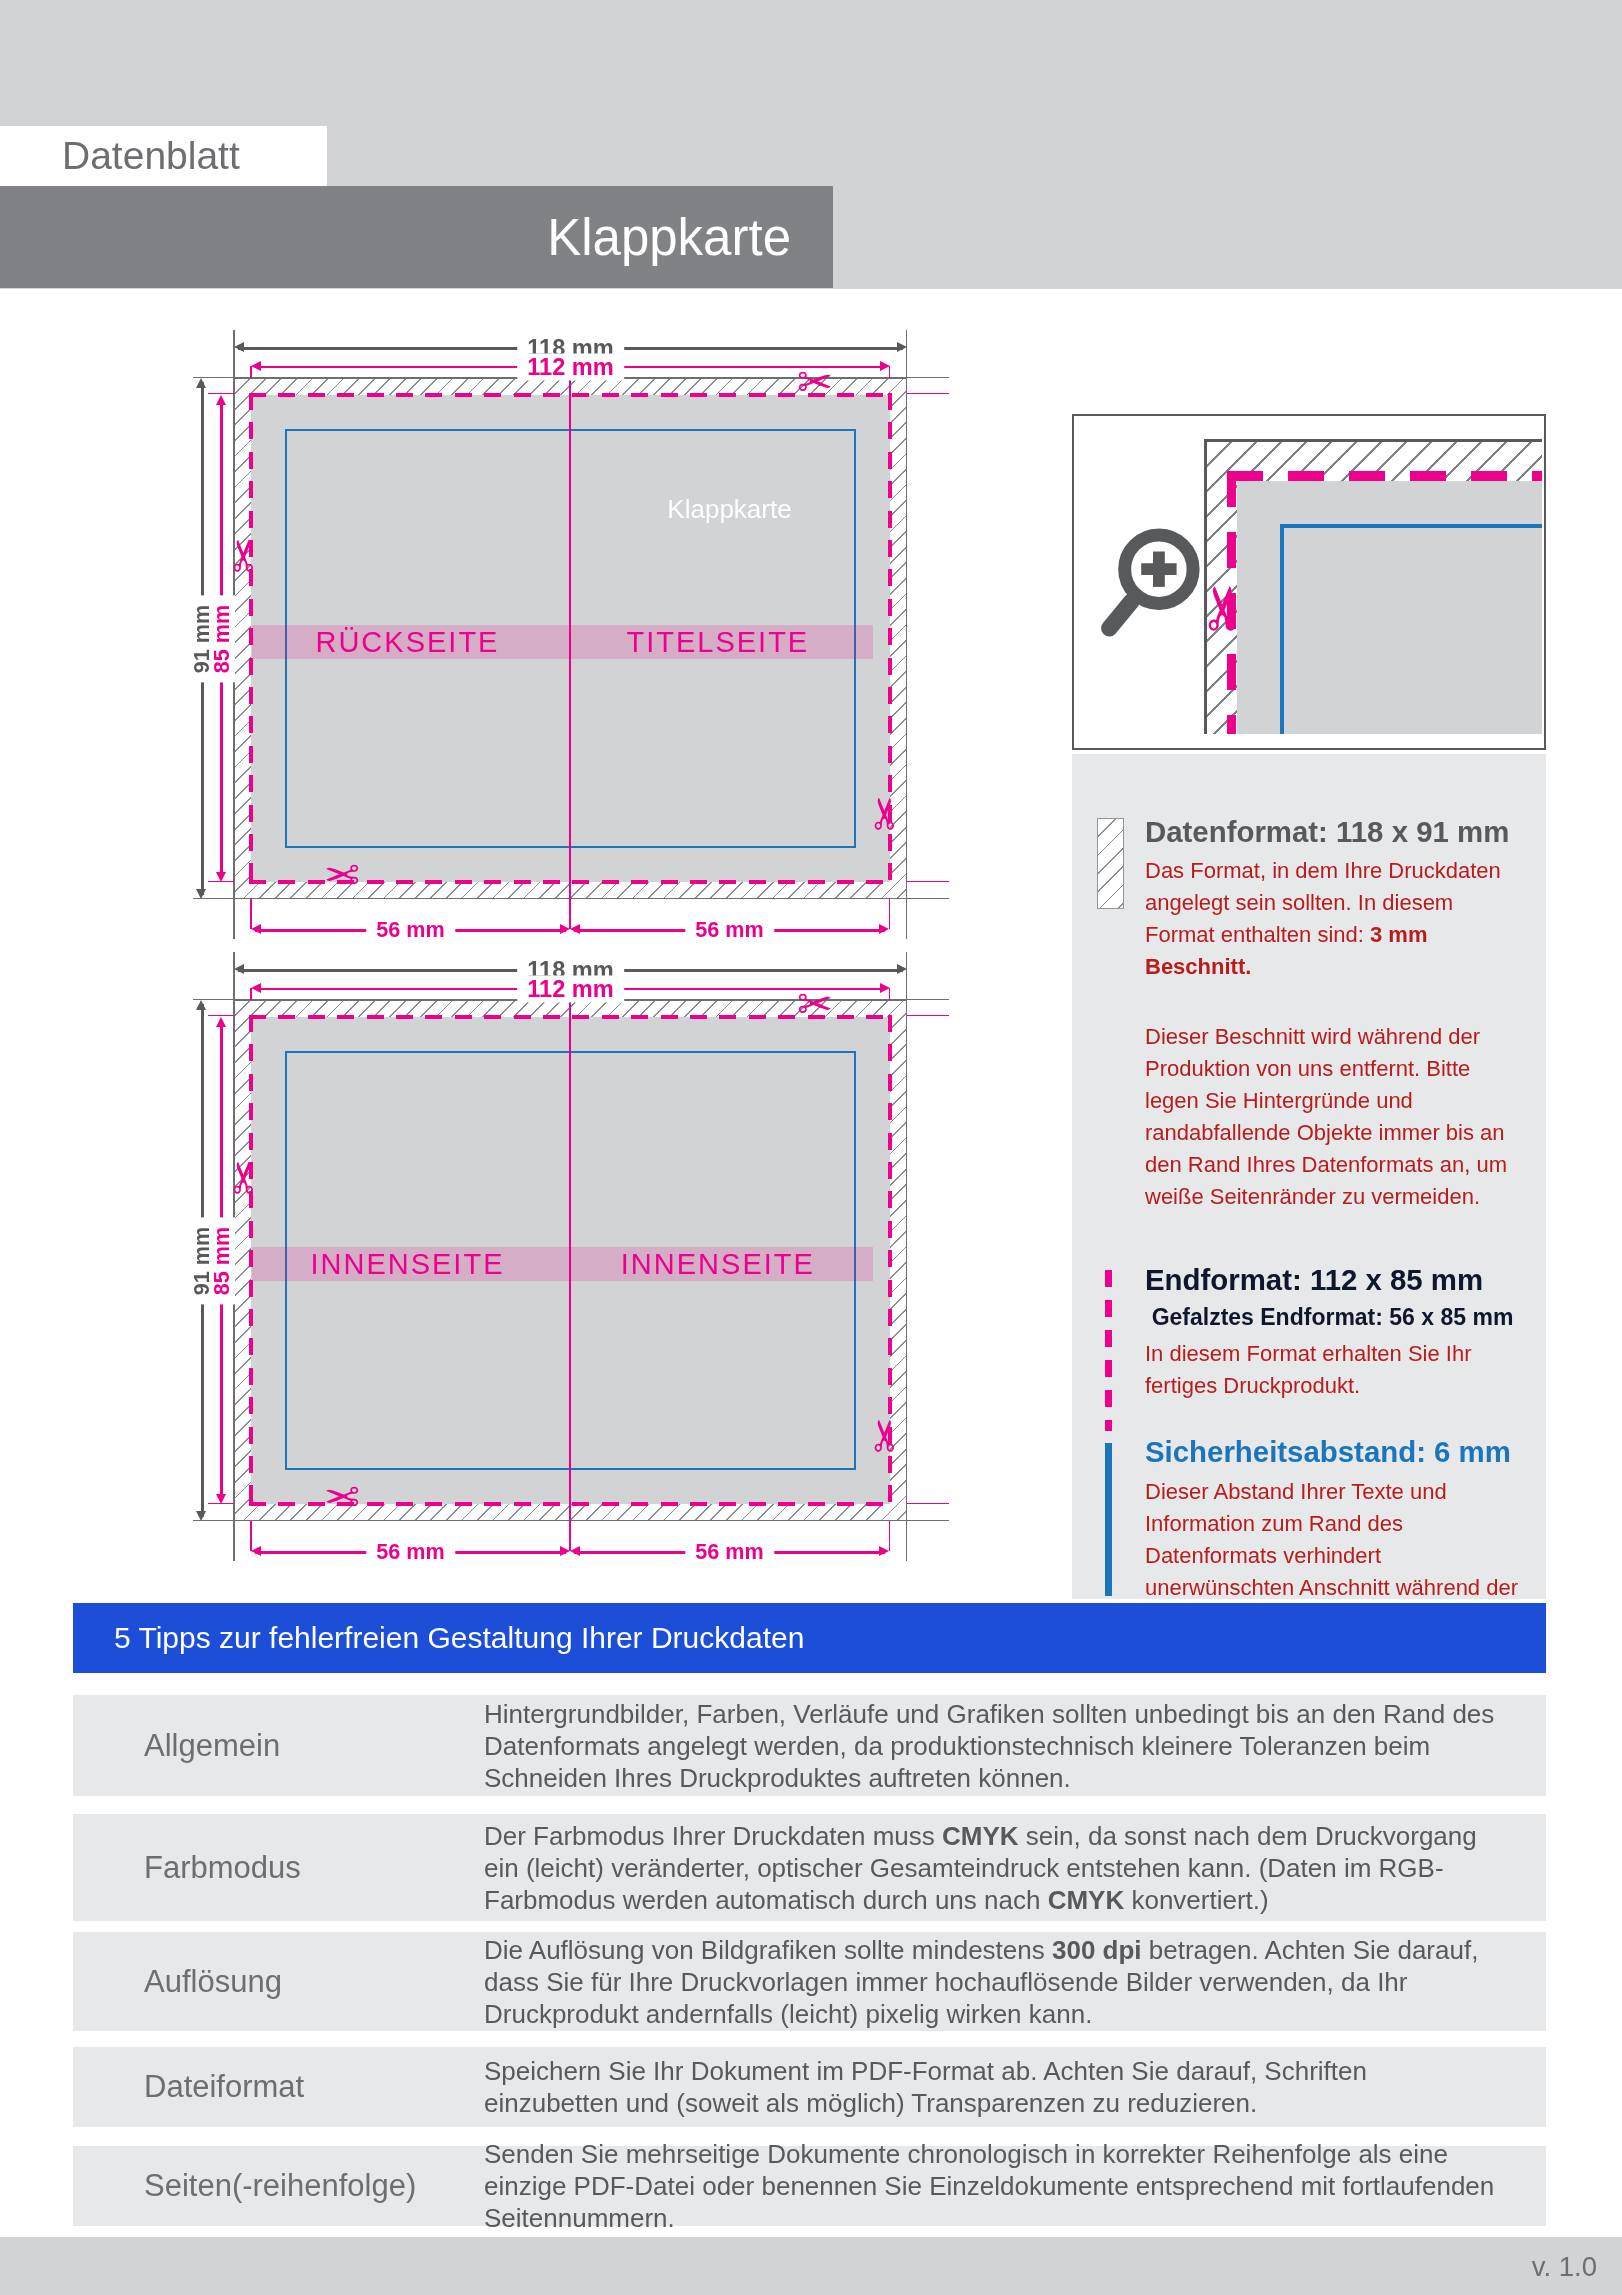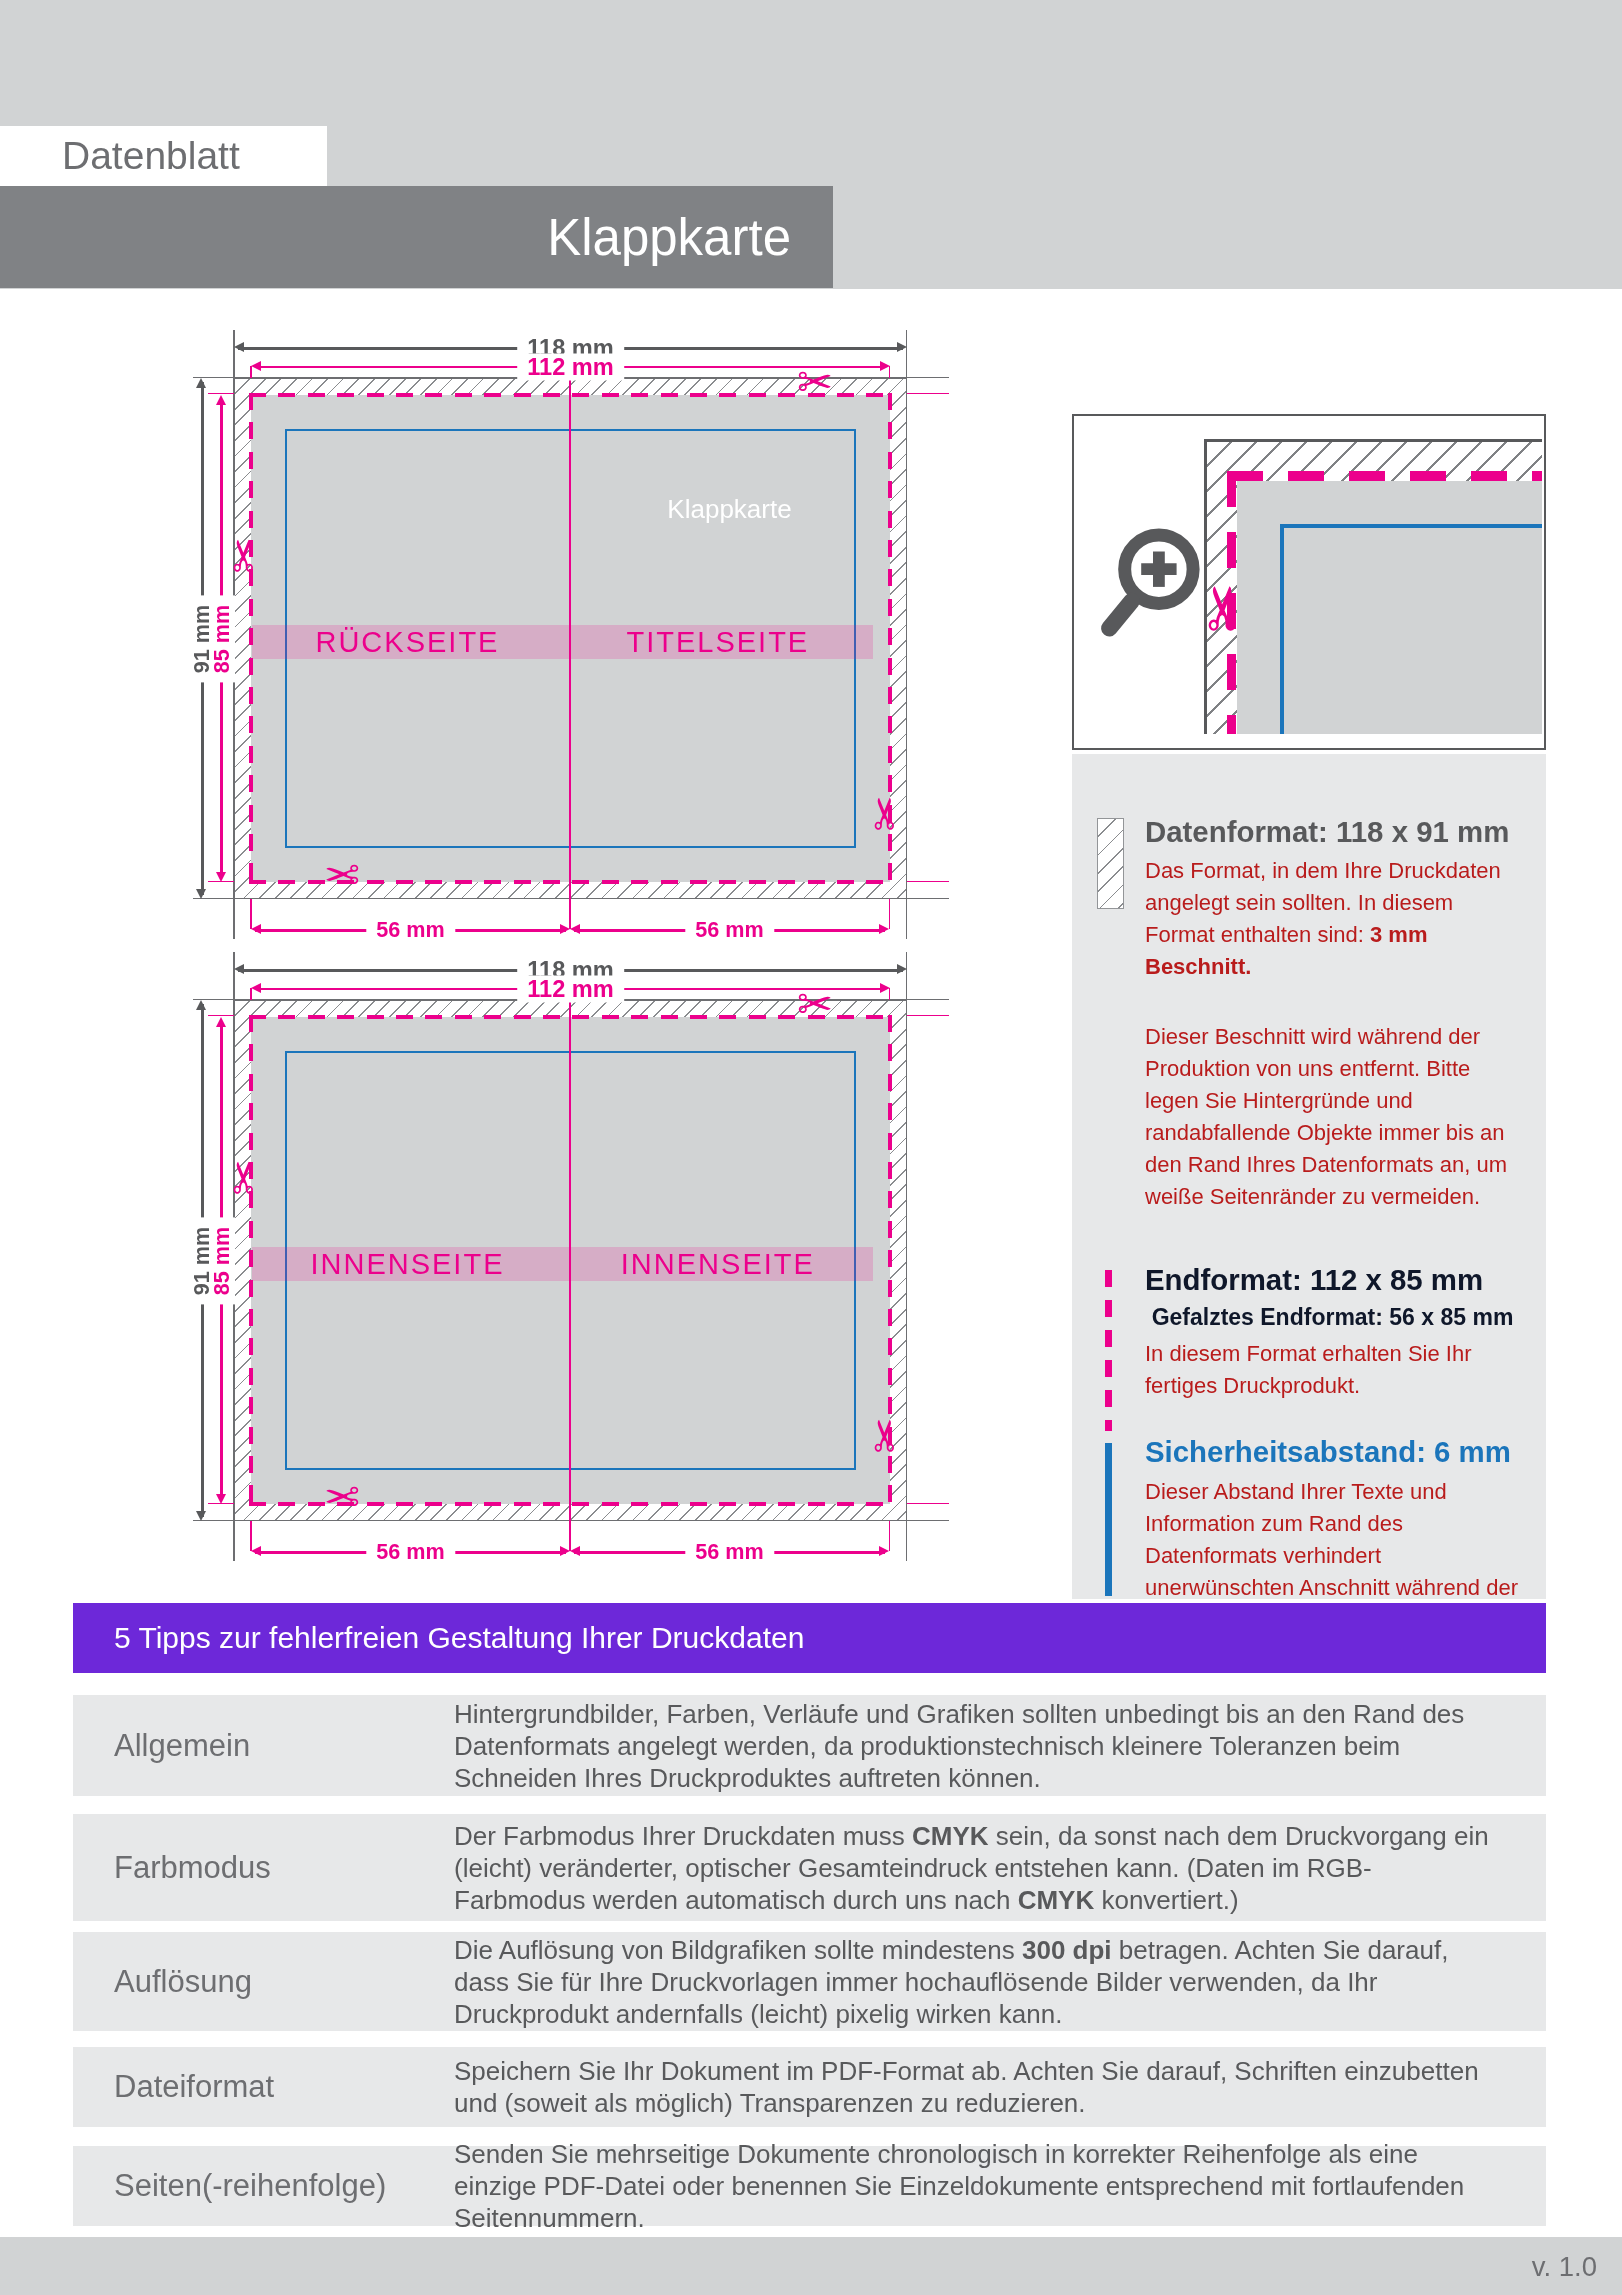--- a/index.html
+++ b/index.html
@@ -86,25 +86,25 @@
   .lb-sub{font-size:23px;font-weight:bold;margin:0 0 7.9px 0;text-align:center;}
   .lb-body{font-size:22px;line-height:32px;color:#b91c1c;margin:0;}
   .t-gray{color:#58595b;} .t-mag{color:#0f172a;} .t-blue{color:#1b75bb;}
   #sw-hatch{position:absolute;left:11.8px;top:3.9px;width:25px;height:89px;border:0.7px solid #939598;
             background:repeating-linear-gradient(135deg,#ffffff 0 11.8px,#8a8c8f 11.8px 13px);}
   #sw-cut{position:absolute;left:19.6px;top:6.5px;width:7.2px;height:161px;
           background:repeating-linear-gradient(180deg,#ec008c 0 17px,transparent 17px 30px);}
   #sw-safe{position:absolute;left:19.6px;top:7.9px;width:7.2px;height:153px;background:#1b75bb;}
   .b{font-weight:bold;}
   
-  #tips-banner{position:absolute;left:73px;top:1603px;width:1473px;height:70px;background:#6d28d9;
+  #tips-banner{position:absolute;left:73px;top:1603px;width:1473px;height:70px;background:#1d4ed8;
                display:flex;align-items:center;}
   #tips-banner span{padding-left:41px;font-size:30px;color:#ffffff;}
   .tip-row{position:absolute;left:73px;width:1473px;background:#e7e8e9;display:flex;align-items:center;box-sizing:border-box;}
-  .tip-label{flex:0 0 340px;padding-left:41px;font-size:31px;color:#6d6e71;}
+  .tip-label{flex:0 0 340px;padding-left:41px;font-size:31px;color:#6d6e71;margin-left:30px;}
   .tip-text{flex:1;padding-right:46px;font-size:26px;line-height:32px;color:#58595b;}
   #row-0{top:1695px;height:101px;} #row-1{top:1814px;height:107px;} #row-2{top:1932px;height:99px;}
   #row-3{top:2047px;height:80px;} #row-4{top:2146px;height:80px;}
   
   #footer{position:absolute;left:0;top:2237px;width:1623px;height:59px;background:#d1d3d4;
           display:flex;align-items:center;justify-content:flex-end;}
   #footer span{padding-right:26px;font-size:27.5px;color:#6d6e71;}
 </style>
 </head>
 <body>

